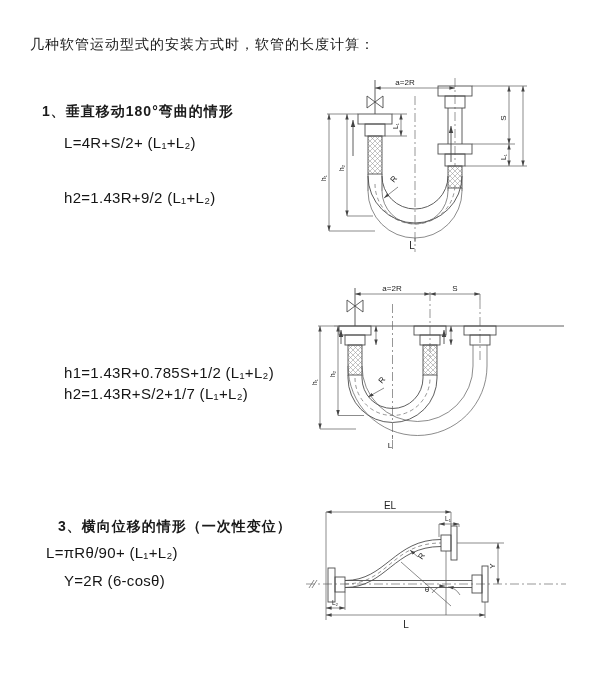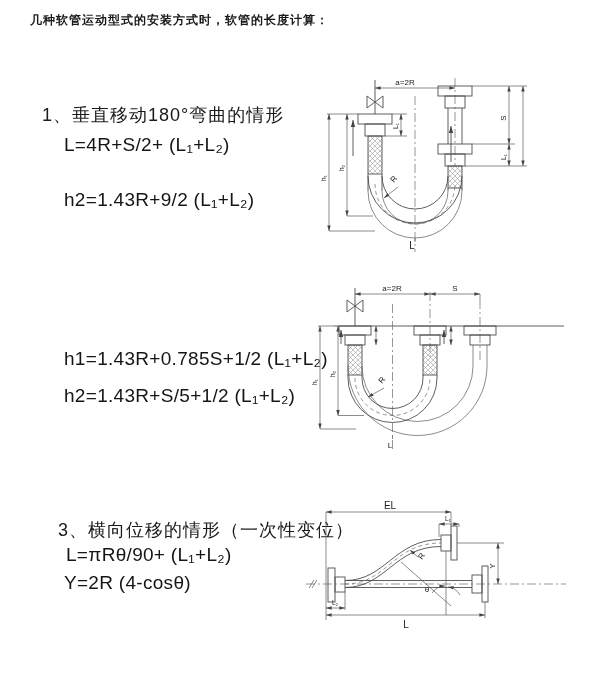--- a/index.html
+++ b/index.html
@@ -1,27 +1,27 @@
 <!DOCTYPE html>
 <html><head>
 <meta charset="utf-8">
 <style>
   html,body{margin:0;padding:0;background:#e8e8e8;}
   .page{
     position:relative;width:600px;height:675px;background:#ffffff;
     font-family:"Liberation Sans","DejaVu Sans",sans-serif;color:#1a1a1a;
     overflow:hidden;margin:0 auto;
   }
-  .title{position:absolute;left:30px;top:12px;font-size:12px;font-weight:bold;letter-spacing:1px;}
-  .sec-heading{position:absolute;font-size:18px;font-weight:normal;letter-spacing:1px;}
-  .formula{position:absolute;font-size:19px;color:#151515;letter-spacing:0.3px;}
+  .title{position:absolute;left:30px;top:36px;font-size:14px;font-weight:normal;letter-spacing:1px;}
+  .sec-heading{position:absolute;font-size:14px;font-weight:bold;letter-spacing:1px;}
+  .formula{position:absolute;font-size:15px;color:#151515;letter-spacing:0.3px;}
   .h1{left:42px;top:103px}.h2{left:42px;top:299px}.h3{left:58px;top:518px}
   .f10{left:64px;top:134px}.f11{left:64px;top:162px}.f12{left:64px;top:189px}
-  .f20{left:64px;top:331px}.f21{left:64px;top:348px}.f22{left:64px;top:385px}
-  .f30{left:66px;top:544px}.f31{left:64px;top:572px}.f32{left:64px;top:600px}
+  .f20{left:64px;top:331px}.f21{left:64px;top:364px}.f22{left:64px;top:385px}
+  .f30{left:46px;top:544px}.f31{left:64px;top:572px}.f32{left:64px;top:600px}
   .dgm{position:absolute;}
   .d1{left:315px;top:66px}.d2{left:308px;top:280px}.d3{left:298px;top:500px}
   svg{display:block;}
   svg .ln{stroke:#4d4d4d;stroke-width:0.9;fill:none;}
   svg .thin{stroke:#5a5a5a;stroke-width:0.7;fill:none;}
   svg .cl{stroke:#6a6a6a;stroke-width:0.7;fill:none;stroke-dasharray:9 3 2 3;}
   svg .dsh{stroke:#6a6a6a;stroke-width:0.7;fill:none;stroke-dasharray:4 3;}
   svg text{fill:#222;font-size:8px;font-family:"Liberation Sans","DejaVu Sans",sans-serif;}
   svg text.big{font-size:10px;}
   svg text.sm{font-size:6.5px;}
@@ -105,21 +105,21 @@
 
     <text transform="translate(79,117) rotate(-52)">R</text>
     <line class="thin" x1="83" y1="121" x2="69" y2="132" marker-end="url(#ar1)"></line>
 
     <line class="thin" x1="100" y1="172" x2="100" y2="176"></line>
     <text class="big" x="97" y="183" text-anchor="middle">L</text>
   </svg>
   </div>
 
   <div class="formula f21">h1=1.43R+0.785S+1/2 (L₁+L₂)</div>
-  <div class="formula f22">h2=1.43R+S/5+1/2 (L₁+L₂)</div>
+  <div class="formula f22">h2=1.43R+S/2+1/7 (L₁+L₂)</div>
 
   <div class="dgm d2">
   <svg width="290" height="180" viewBox="0 0 290 180">
     <defs>
       <pattern id="hp2" width="5" height="5" patternUnits="userSpaceOnUse">
         <path d="M0,5 L5,0 M0,0 L5,5" stroke="#8a8a8a" stroke-width="0.5"></path>
       </pattern>
       <marker id="ar2" markerWidth="9" markerHeight="6" refX="8" refY="3" orient="auto-start-reverse">
         <path d="M8,3 L0,0.5 L0,5.5 z" fill="#444"></path>
       </marker>
@@ -178,21 +178,21 @@
     <text transform="translate(74,104) rotate(-50)">R</text>
     <line class="thin" x1="76" y1="108" x2="60" y2="117" marker-end="url(#ar2)"></line>
 
     <line class="thin" x1="84.5" y1="155.5" x2="84.5" y2="159"></line>
     <text x="82" y="168" text-anchor="middle">L</text>
   </svg>
   </div>
 
   <div class="sec-heading h3">3、横向位移的情形（一次性变位）</div>
   <div class="formula f30">L=πRθ/90+ (L₁+L₂)</div>
-  <div class="formula f31">Y=2R (4-cosθ)</div>
+  <div class="formula f31">Y=2R (6-cosθ)</div>
 
   <div class="dgm d3">
   <svg width="300" height="148" viewBox="0 0 300 148">
     <defs>
       <marker id="ar3" markerWidth="9" markerHeight="6" refX="8" refY="3" orient="auto-start-reverse">
         <path d="M8,3 L0,0.5 L0,5.5 z" fill="#444"></path>
       </marker>
     </defs>
 
     <path class="cl" d="M8,84 H268"></path>

